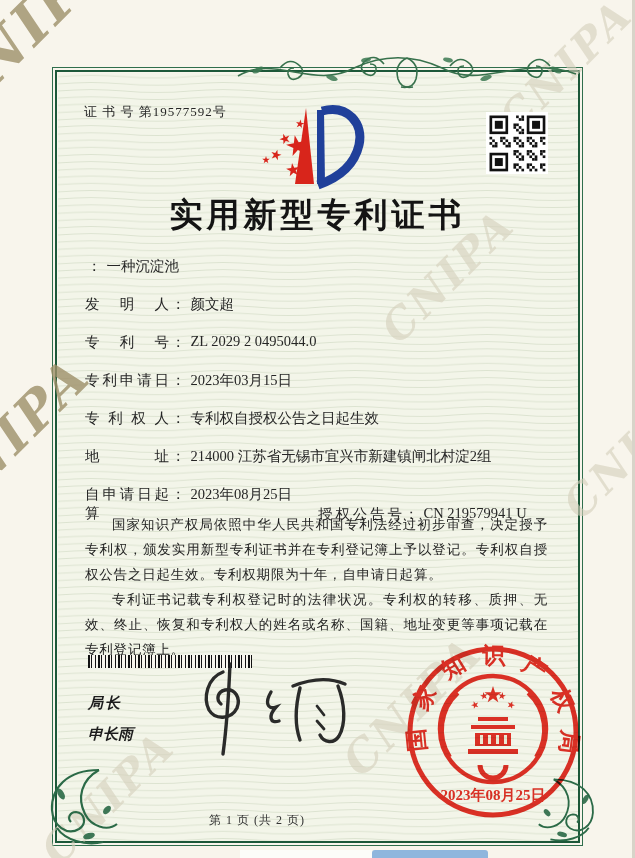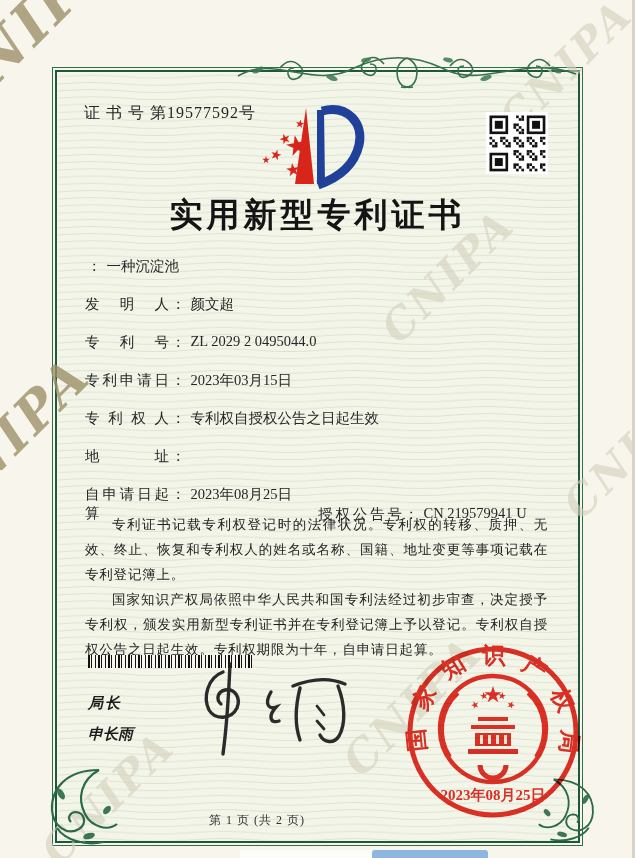--- a/index.html
+++ b/index.html
@@ -21,21 +21,21 @@
   .wm-dark{color:#9e9069;opacity:.8;}
   .wm1{left:26px;top:28px;font-size:58px;}
   .wm2{left:566px;top:66px;}
   .wm3{left:448px;top:276px;}
   .wm4{left:8px;top:438px;font-size:52px;}
   .wm5{left:630px;top:452px;}
   .wm6{left:412px;top:706px;font-size:44px;}
   .wm7{left:108px;top:798px;}
   
   .z{position:absolute;z-index:3;}
-  .cert-number{left:84px;top:103px;font-size:16px;color:#262626;letter-spacing:1px;}
+  .cert-number{left:84px;top:103px;font-size:13px;color:#262626;letter-spacing:1px;}
   .logo{left:238px;top:98px;}
   .qr{left:486px;top:112px;}
   .doc-title{left:0;top:193px;width:635px;text-align:center;font-size:33px;
     font-weight:bold;letter-spacing:4px;color:#141414;}
   .fields{left:85px;top:257px;font-size:14.5px;color:#262626;}
   .frow{height:38px;position:relative;display:flex;align-items:flex-start;}
   .flabel{display:inline-block;width:84px;text-align:justify;text-align-last:justify;}
   .fcolon{margin:0 5px 0 2px;}
   .fvalue{white-space:nowrap;}
   .pair2{position:absolute;left:233px;top:0;display:flex;margin-top:20px;}
@@ -247,36 +247,37 @@
       <span class="fvalue">2023年03月15日</span>
   </div>
   <div class="frow">
     <span class="flabel">专利权人</span>
       <span class="fcolon">：</span>
       <span class="fvalue">专利权自授权公告之日起生效</span>
   </div>
   <div class="frow">
     <span class="flabel">地址</span>
       <span class="fcolon">：</span>
+      <span class="fvalue">214000 江苏省无锡市宜兴市新建镇闸北村淀2组</span>
   </div>
   <div class="frow">
     <span class="flabel">自申请日起算</span>
       <span class="fcolon">：</span>
       <span class="fvalue">2023年08月25日</span>
     <span class="pair2">
       <span class="flabel">授权公告号</span>
         <span class="fcolon">：</span>
         <span class="fvalue">CN 219579941 U</span>
     </span>
   </div>
 </div>
 
 <div class="z paras">
+  <p>国家知识产权局依照中华人民共和国专利法经过初步审查，决定授予专利权，颁发实用新型专利证书并在专利登记簿上予以登记。专利权自授权公告之日起生效。专利权期限为十年，自申请日起算。</p>
   <p>专利证书记载专利权登记时的法律状况。专利权的转移、质押、无效、终止、恢复和专利权人的姓名或名称、国籍、地址变更等事项记载在专利登记簿上。</p>
-  <p>国家知识产权局依照中华人民共和国专利法经过初步审查，决定授予专利权，颁发实用新型专利证书并在专利登记簿上予以登记。专利权自授权公告之日起生效。专利权期限为十年，自申请日起算。</p>
 </div>
 
 <div class="z barcode"></div>
 
 <div class="z officer">
   <div class="o-title">局长</div>
   <div>申长雨</div>
 </div>
 
 <svg class="z signature" width="172" height="108" viewBox="0 0 172 108">

